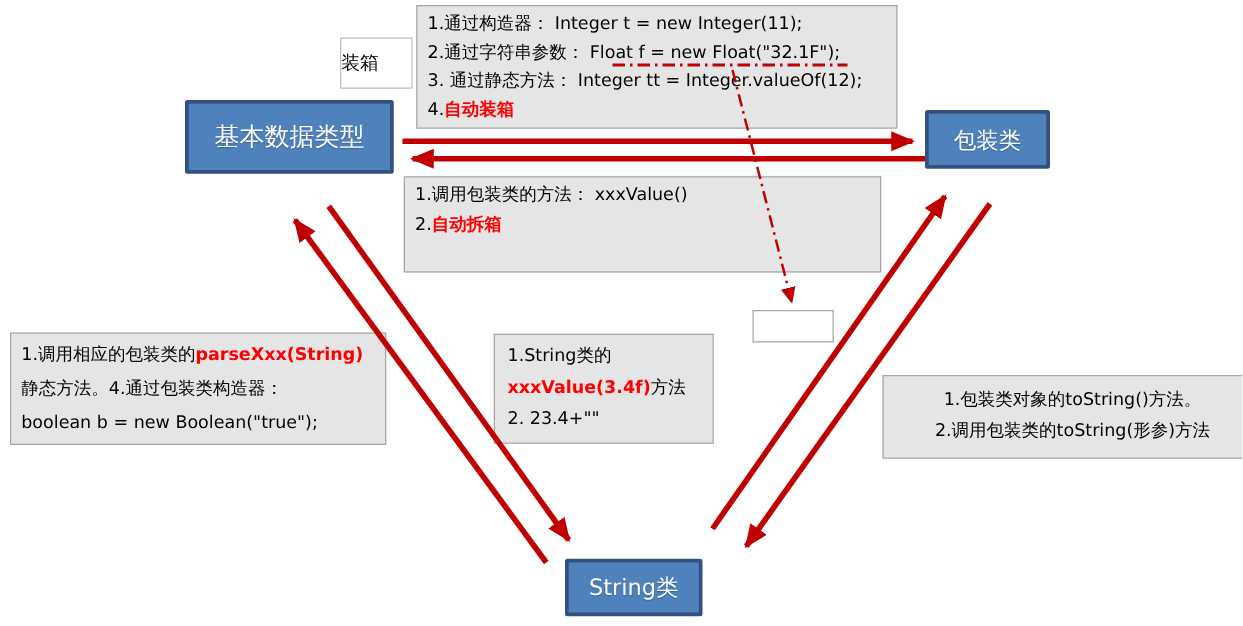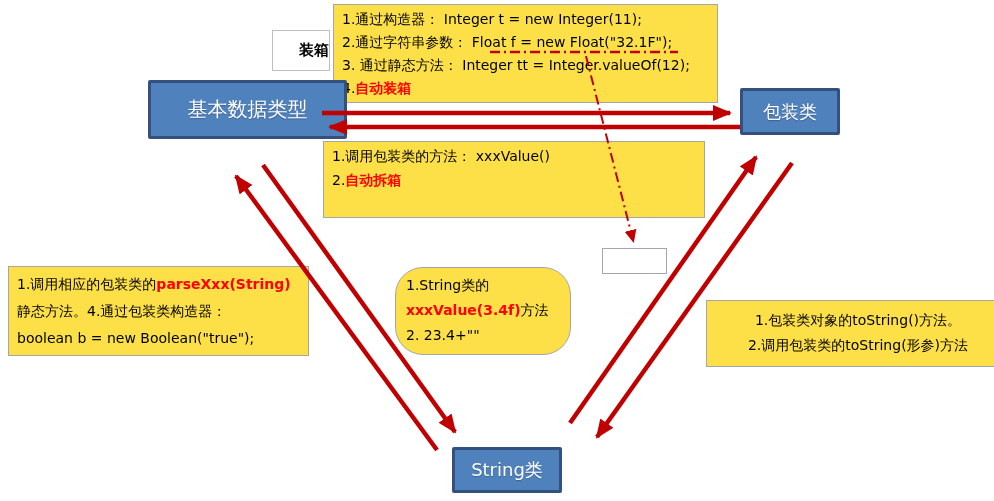--- a/index.html
+++ b/index.html
@@ -1,46 +1,46 @@
 <!DOCTYPE html>
 <html><head>
 <meta charset="utf-8">
 <style>
   * { margin:0; padding:0; box-sizing:border-box; }
   html,body { background:#ffffff; }
   body { font-family:"DejaVu Sans","Liberation Sans",sans-serif; }
   .canvas { position:relative; width:994px; height:501px; background:#ffffff; overflow:hidden; }
 
   .note {
-    position:absolute; background:#fde047; border:1px solid #a6a6a6;
+    position:absolute; background:#e5e5e5; border:1px solid #a6a6a6;
     color:#000; font-size:14px; line-height:23px; padding:3px 8px;
   }
   .note .line { white-space:nowrap; }
   .hl { color:#ff0000; font-weight:bold; }
 
   .node {
     position:absolute; background:#4f81bd; border:3px solid #34517d; border-radius:2px;
     color:#ffffff; display:flex; align-items:center; justify-content:center;
     text-shadow:0 1px 1px rgba(0,0,0,0.25);
   }
-  .node-primitive { left:148px; top:80px;  width:199px; height:59px; font-size:20px; }
+  .node-primitive { left:148px; top:80px;  width:167px; height:59px; font-size:20px; }
   .node-wrapper   { left:740px; top:88px;  width:100px; height:47px; font-size:18px; }
   .node-string    { left:452px; top:447px; width:110px; height:46px; font-size:18px; }
 
   .label-box {
     position:absolute; left:272px; top:30px; width:58px; height:41px;
     background:#ffffff; border:1px solid #bfbfbf; color:#000;
-    display:flex; align-items:center; justify-content:flex-end;
-    font-size:15px; font-weight:bold;
+    display:flex; align-items:center; justify-content:flex-start;
+    font-size:15px; font-weight:normal;
   }
 
   .note-boxing    { left:333px; top:4px;   width:385px; height:99px; }
   .note-unboxing  { left:323px; top:141px; width:382px; height:77px; line-height:24px; padding-top:2px; }
   .note-str2prim  { left:8px;   top:266px; width:301px; height:90px; line-height:27px; padding:4px 8px; }
-  .note-prim2str  { left:395px; top:267px; width:176px; height:88px; line-height:25px; padding:5px 10px;border-radius:28px; }
+  .note-prim2str  { left:395px; top:267px; width:176px; height:88px; line-height:25px; padding:5px 10px; }
   .note-wrap2str  { left:706px; top:300px; width:304px; height:67px; line-height:25px; padding:7px 8px;text-align:center; }
 
   .empty-box {
     position:absolute; left:602px; top:248px; width:65px; height:26px;
     background:#ffffff; border:1px solid #a6a6a6;
   }
 
   .arrows { position:absolute; left:0; top:0; pointer-events:none; }
 </style>
 </head>

